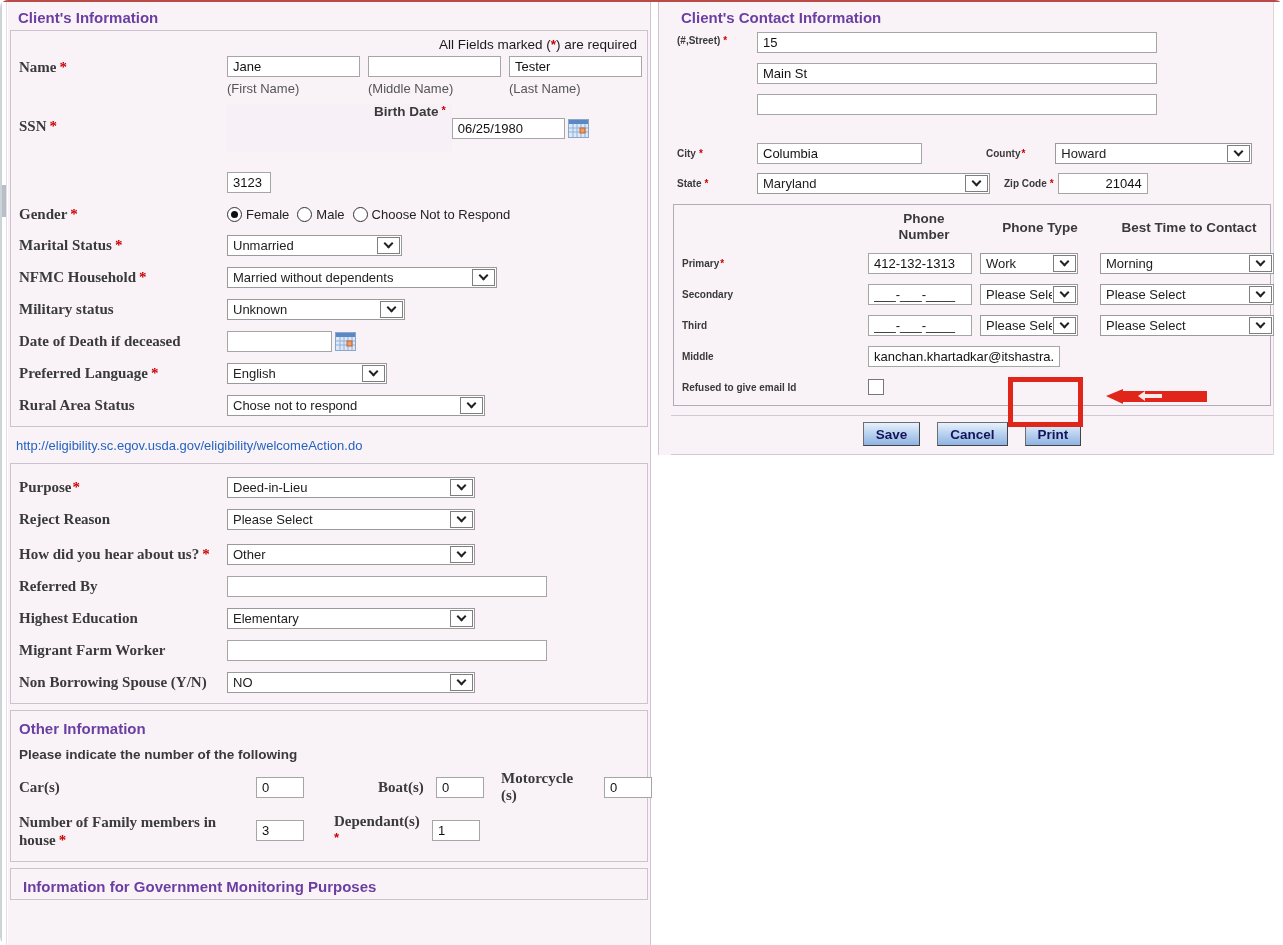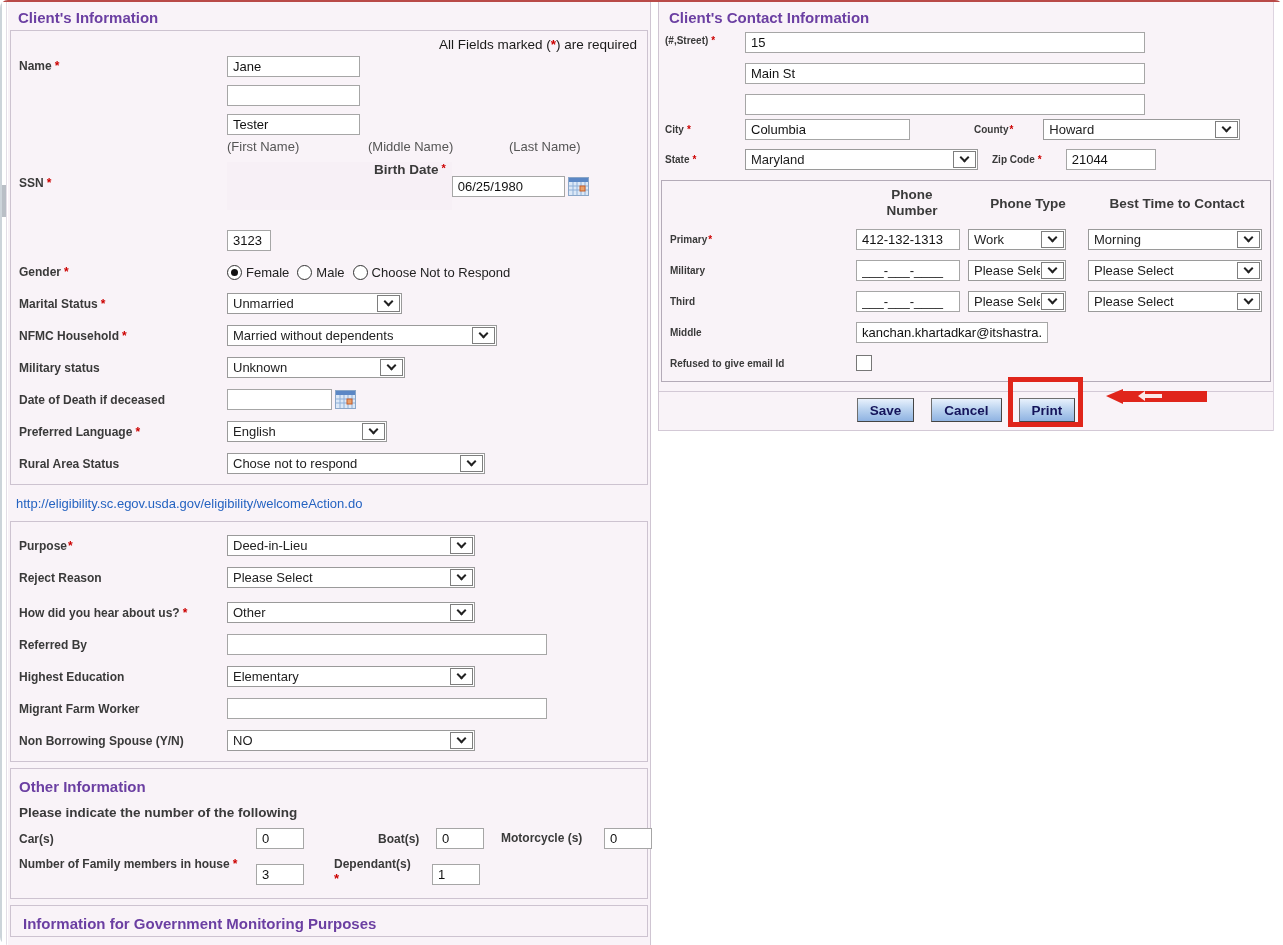--- a/index.html
+++ b/index.html
@@ -8,29 +8,29 @@
   .page { position:relative; width:1283px; height:945px; overflow:hidden; background:#fff;border-radius:8px; }
   .topline { position:absolute; top:0; left:0; width:1283px; height:2px; background:#b94a48; }
 
   
   .gutter { position:absolute; left:0; top:2px; bottom:0; width:7px; background:#fff; border-right:1px solid #e3dde6; }
   .gutter .l1 { position:absolute; left:0; top:0; bottom:0; width:2px; background:#ccd4da; }
   .gutter .thumb { position:absolute; left:2px; top:183px; width:4px; height:32px; background:#b9bfc6; }
 
   
   .panel-left { position:absolute; left:8px; top:2px; width:643px; height:943px; background:#f9f3f8; border-right:1px solid #cfc5d2; }
-  .panel-right { position:absolute; left:658px; top:2px; width:616px; background:#f9f3f8; border-left:1px solid #cfc5d2; border-right:1px solid #ddd4e0; }
+  .panel-right { position:absolute; left:658px; top:2px; width:616px; background:#f9f3f8; border-left:1px solid #cfc5d2; border-right:1px solid #ddd4e0;padding-left:12px; }
   .ptitle { color:#6b3fa2; font-weight:bold; font-size:15px; padding:7px 10px 4px 10px; }
 
   .fieldbox { border:1px solid #cdc3d0; margin:0 2px; background:transparent; padding:2px 0 6px 0; }
   .reqnote { text-align:right; padding:4px 10px 2px 0; color:#1a1a1a; font-size:13.5px; }
   .star { color:#cc0000; font-weight:bold; padding-left:3px; }
 
   .row { display:flex; align-items:center; margin:11px 0 0 8px; min-height:20px; }
-  .lbl { width:208px; flex-shrink:0; font-weight:bold; color:#3a3a3a; font-size:12px; }
+  .lbl { width:208px; flex-shrink:0; font-weight:bold; color:#3a3a3a; font-size:15px;font-family:Liberation Serif, serif; }
   .hint { color:#555; font-weight:normal; }
 
   .inp { background:#fff; border:1px solid #a6a6a6; height:21px; padding:0 5px; font-family:inherit; font-size:13px; color:#111; }
   textarea.inp { height:auto; resize:none; }
 
   
   .sel { display:inline-flex; align-items:center; background:#fff; border:1px solid #9a9a9a; height:21px; cursor:default; }
   .sel .val { padding:0 5px; white-space:nowrap; overflow:hidden; flex:1; }
   .sel .ab { width:23px; height:17px; margin:1px; border:1px solid #7e7e7e; background:#fff; display:flex; align-items:center; justify-content:center; flex-shrink:0; }
   .chev { width:7px; height:7px; border-right:2px solid #222; border-bottom:2px solid #222; transform:rotate(45deg); margin-top:-4px; }
@@ -93,21 +93,21 @@
     <div class="fieldbox">
       <div class="reqnote">
         <span>All Fields marked (</span><span class="star" style="padding:0">*</span><span>) are required</span>
       </div>
 
       <div class="row" style="margin-top:2px; align-items:flex-start;">
         <div class="lbl" style="padding-top:3px;">
           <span>Name</span><span class="star">*</span>
         </div>
         <div>
-          <div style="display:flex; gap:8px;flex-direction:column;">
+          <div style="display:flex; gap:8px;">
             <input class="inp" style="width: 133px;" value="Jane">
             <input class="inp" style="width: 133px;" value="">
             <input class="inp" style="width: 133px;" value="Tester">
           </div>
           <div style="display:flex; gap:8px; margin-top:4px;">
             <div class="hint" style="width:133px">(First Name)</div>
             <div class="hint" style="width:133px">(Middle Name)</div>
             <div class="hint" style="width:133px">(Last Name)</div>
           </div>
         </div>
@@ -327,42 +327,42 @@
 
     <div class="r-row" style="align-items:flex-start; margin-top:2px;">
       <div class="r-lbl" style="padding-top:3px; white-space:nowrap;"><span>(#,Street)</span><span class="star">*</span></div>
       <div style="margin-left:6px">
         <input class="inp" style="width: 400px; display: block;" value="15">
         <input class="inp" style="width: 400px; display: block; margin-top: 10px;" value="Main St">
         <input class="inp" style="width: 400px; display: block; margin-top: 10px;" value="">
       </div>
     </div>
 
-    <div class="r-row" style="margin-top:4px">
+    <div class="r-row" style="margin-top:28px">
       <div class="r-lbl"><span>City</span><span class="star">*</span></div>
       <input class="inp" style="width: 165px; margin-left: 6px;" value="Columbia">
       <div class="r-lbl" style="width:auto; margin-left:64px;"><span>County</span><span class="star" style="padding-left:1px">*</span></div>
       <div class="sel" style="width:197px; margin-left:30px;">
           <span class="val">Howard</span>
           <span class="ab">
             <span class="chev"></span>
           </span>
         </div>
     </div>
 
     <div class="r-row">
       <div class="r-lbl"><span>State</span><span class="star">*</span></div>
       <div class="sel" style="width:233px; margin-left:6px;">
           <span class="val">Maryland</span>
           <span class="ab">
             <span class="chev"></span>
           </span>
         </div>
       <div class="r-lbl" style="width:auto; margin-left:14px;"><span>Zip Code</span><span class="star">*</span></div>
-      <input class="inp" style="width: 90px; margin-left: 24px;" value="21044">
+      <input class="inp" style="width: 90px; margin-left: 4px; text-align: right;" value="21044">
     </div>
 
     <div class="phonebox">
       <div class="ph-grid">
         <div></div>
         <div class="ph-head" style="width:80px; justify-self:center; line-height:1.2;">Phone Number</div>
         <div class="ph-head">Phone Type</div>
         <div class="ph-head">Best Time to Contact</div>
       </div>
 
@@ -377,21 +377,21 @@
           </div>
         <div class="sel" style="width:174px">
             <span class="val">Morning</span>
             <span class="ab">
               <span class="chev"></span>
             </span>
           </div>
       </div>
 
       <div class="ph-row">
-        <div class="r-lbl" style="width:auto">Military</div>
+        <div class="r-lbl" style="width:auto">Secondary</div>
         <input class="inp" style="width: 104px;" value="___-___-____">
         <div class="sel" style="width:98px">
             <span class="val" style="padding-right:0">Please Select</span>
             <span class="ab">
               <span class="chev"></span>
             </span>
           </div>
         <div class="sel" style="width:174px">
             <span class="val">Please Select</span>
             <span class="ab">

